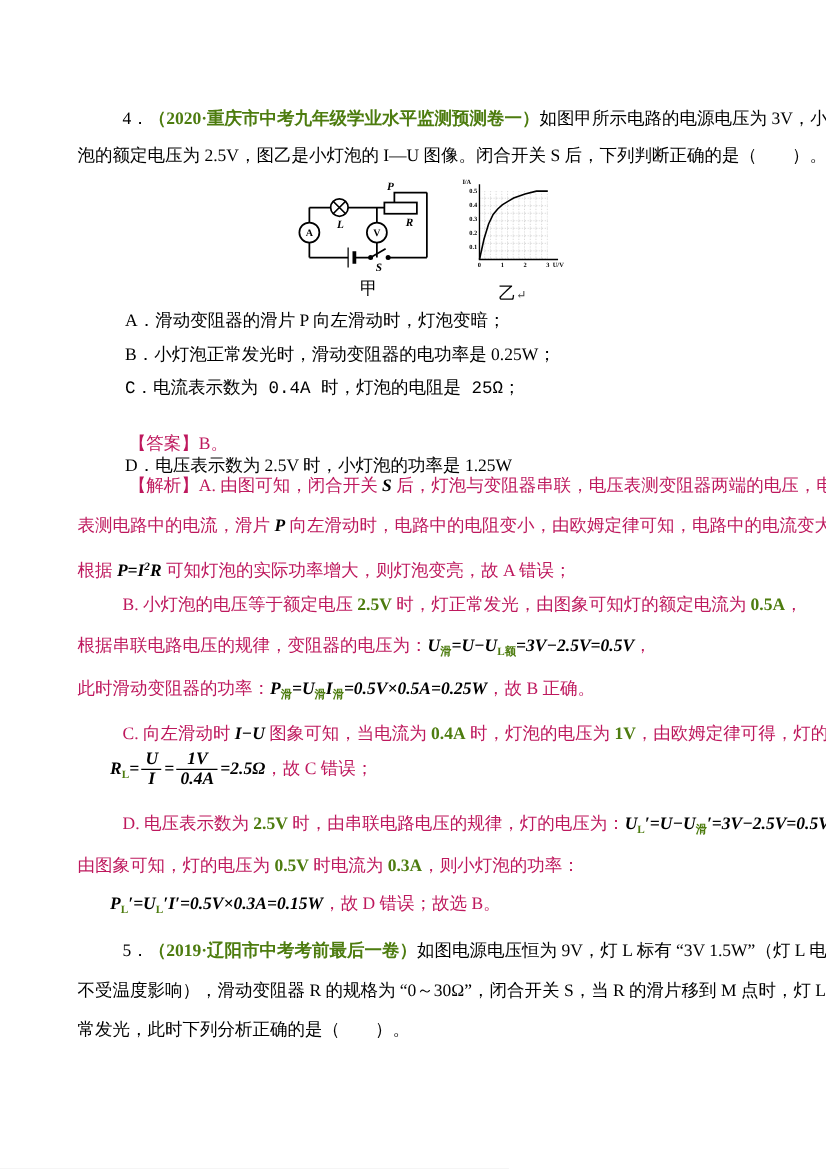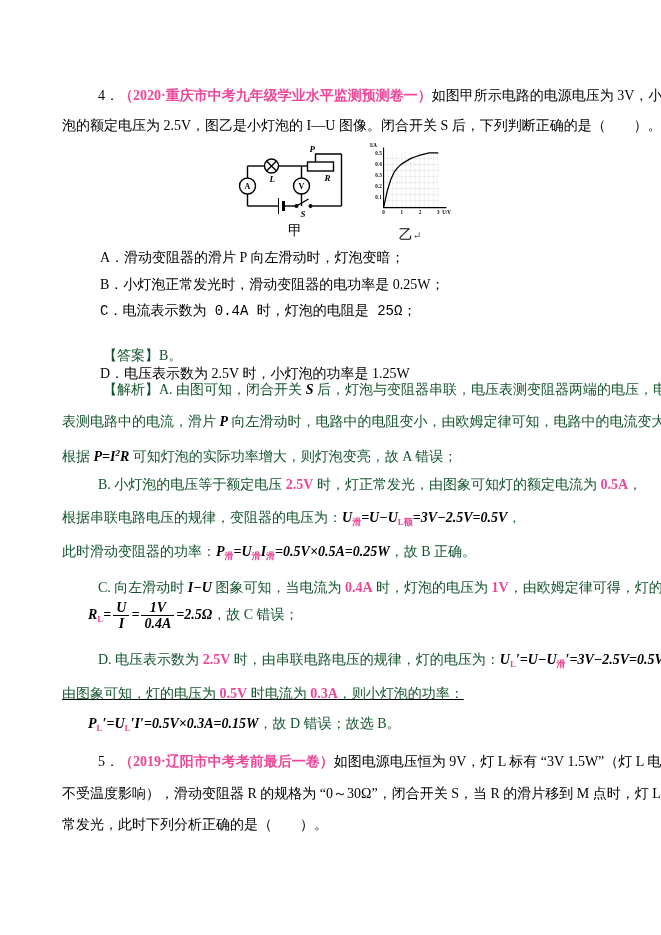--- a/index.html
+++ b/index.html
@@ -3,22 +3,22 @@
 <meta charset="utf-8">
 <style>
   html,body{margin:0;padding:0;background:#e8e8e8;}
   #page{
     position:relative;width:661px;height:935px;background:#ffffff;
     font-family:"Liberation Serif","DejaVu Serif",serif;
     font-size:14px;color:#000;overflow:hidden;margin:0 auto;
   }
   .ln{position:absolute;white-space:nowrap;line-height:20px;}
   .k{color:#000;}
-  .kb{color:#ec4899;font-weight:bold;}
-  .r{color:#14532d;}
+  .kb{color:#4d7c0f;font-weight:bold;}
+  .r{color:#be185d;}
   .bi{color:#000;font-weight:bold;font-style:italic;}
   sub.kb{font-size:9px;font-weight:bold;vertical-align:-3px;font-style:normal;}
   sup.bi{font-size:9px;vertical-align:5px;}
   .frac{display:inline-block;text-align:center;vertical-align:middle;
         font-weight:bold;font-style:italic;line-height:1.1;margin:0 2px;}
   .frac .num{display:block;border-bottom:1.4px solid #000;padding:0 3px;}
   .frac .den{display:block;padding:0 3px;}
   #figs{position:absolute;left:236px;top:142px;display:flex;align-items:flex-start;gap:14px;}
   .fig{display:flex;flex-direction:column;align-items:center;}
   .fig-label{font-size:14px;margin-top:2px;color:#000;}
@@ -118,20 +118,20 @@
   <div class="ln" style="left:62px;top:443px;"><span class="r">根据 </span><span class="bi">P=I</span><sup class="bi">2</sup><span class="bi">R</span><span class="r"> 可知灯泡的实际功率增大，则灯泡变亮，故 A 错误；</span></div>
 
   <div class="ln" style="left:98px;top:475px;"><span class="r">B. 小灯泡的电压等于额定电压 </span><span class="kb">2.5V</span><span class="r"> 时，灯正常发光，由图象可知灯的额定电流为 </span><span class="kb">0.5A</span><span class="r">，</span></div>
   <div class="ln" style="left:62px;top:508px;font-family:Liberation Serif, serif;"><span class="r">根据串联电路电压的规律，变阻器的电压为：</span><span class="bi">U</span><sub class="kb">滑</sub><span class="bi">=U−U</span><sub class="kb">L额</sub><span class="bi">=3V−2.5V=0.5V</span><span class="r">，</span></div>
   <div class="ln" style="left:62px;top:542px;"><span class="r">此时滑动变阻器的功率：</span><span class="bi">P</span><sub class="kb">滑</sub><span class="bi">=U</span><sub class="kb">滑</sub><span class="bi">I</span><sub class="kb">滑</sub><span class="bi">=0.5V×0.5A=0.25W</span><span class="r">，故 B 正确。</span></div>
 
   <div class="ln" style="left:98px;top:578px;"><span class="r">C. 向左滑动时 </span><span class="bi">I−U</span><span class="r"> 图象可知，当电流为 </span><span class="kb">0.4A</span><span class="r"> 时，灯泡的电压为 </span><span class="kb">1V</span><span class="r">，由欧姆定律可得，灯的电阻：</span></div>
   <div class="ln" style="left:88px;top:600px;font-family:Liberation Serif, serif;"><span class="bi">R</span><sub class="kb">L</sub><span class="bi">=</span><span class="frac"><span class="num">U</span><span class="den">I</span></span><span class="bi">=</span><span class="frac"><span class="num">1V</span><span class="den">0.4A</span></span><span class="bi">=2.5Ω</span><span class="r">，故 C 错误；</span></div>
 
   <div class="ln" style="left:98px;top:650px;"><span class="r">D. 电压表示数为 </span><span class="kb">2.5V</span><span class="r"> 时，由串联电路电压的规律，灯的电压为：</span><span class="bi">U</span><sub class="kb">L</sub><span class="bi">′=U−U</span><sub class="kb">滑</sub><span class="bi">′=3V−2.5V=0.5V</span></div>
-  <div class="ln" style="left:62px;top:684px;text-decoration:underline;"><span class="r">由图象可知，灯的电压为 </span><span class="kb">0.5V</span><span class="r"> 时电流为 </span><span class="kb">0.3A</span><span class="r">，则小灯泡的功率：</span></div>
+  <div class="ln" style="left:62px;top:684px;"><span class="r">由图象可知，灯的电压为 </span><span class="kb">0.5V</span><span class="r"> 时电流为 </span><span class="kb">0.3A</span><span class="r">，则小灯泡的功率：</span></div>
   <div class="ln" style="left:88px;top:714px;text-align:center;"><span class="bi">P</span><sub class="kb">L</sub><span class="bi">′=U</span><sub class="kb">L</sub><span class="bi">′I′=0.5V×0.3A=0.15W</span><span class="r">，故 D 错误；故选 B。</span></div>
 
   <div class="ln" style="left:98px;top:752px;"><span class="k">5．</span><span class="kb">（2019·辽阳市中考考前最后一卷）</span><span class="k">如图电源电压恒为 9V，灯 L 标有 “3V 1.5W”（灯 L 电阻</span></div>
   <div class="ln" style="left:62px;top:784px;"><span class="k">不受温度影响），滑动变阻器 R 的规格为 “0～30Ω”，闭合开关 S，当 R 的滑片移到 M 点时，灯 L 正</span></div>
   <div class="ln" style="left:62px;top:815px;"><span class="k">常发光，此时下列分析正确的是（　　）。</span></div>
 
 </div>
 
 </body></html>

